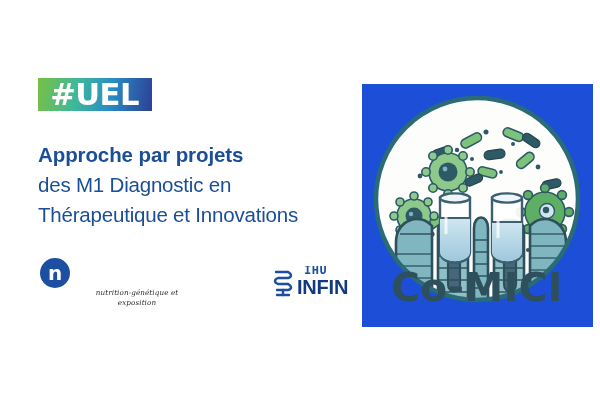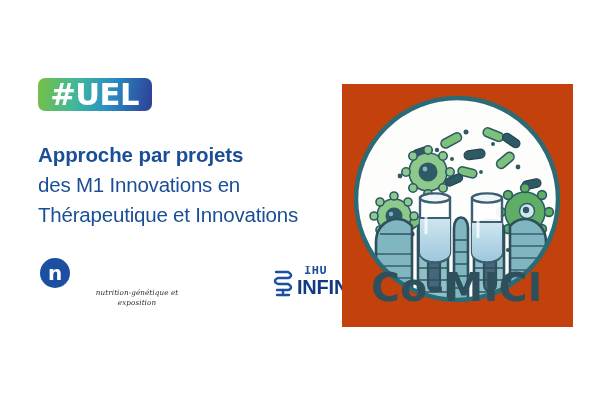--- a/index.html
+++ b/index.html
@@ -36,21 +36,20 @@
     position: absolute;
     left: 38px;
     top: 78px;
     width: 114px;
     height: 33px;
     background: linear-gradient(100deg, #79c043 0%, #3fb89b 34%, #2a8fc4 62%, #2d3f96 100%);
     display: flex;
     align-items: center;
     justify-content: center;
     overflow: hidden;
-    border-radius: 7px;
   }
   .uel-logo-text {
     color: #ffffff;
     font-family: "DejaVu Sans", sans-serif;
     font-weight: bold;
     font-size: 30px;
     letter-spacing: -0.5px;
     line-height: 1;
     transform: scaleX(1.02);
     white-space: nowrap;
@@ -174,25 +173,25 @@
     font-weight: bold;
     font-size: 20px;
     letter-spacing: -0.2px;
     line-height: 22px;
     white-space: nowrap;
   }
 
   
   .comici-panel {
     position: absolute;
-    left: 342px;
+    left: 362px;
     top: 84px;
     width: 231px;
     height: 243px;
-    background: #c2410c;
+    background: #1d4ed8;
     overflow: hidden;
   }
   .comici-svg {
     position: absolute;
     left: 0;
     top: 0;
     width: 231px;
     height: 243px;
   }
 </style>
@@ -202,21 +201,21 @@
 <div id="slide">
 
   <div class="left-col">
 
     <div class="uel-logo">
       <span class="uel-logo-text">#UEL</span>
     </div>
 
     <div class="title-block">
       <div class="title-line bold">Approche par projets</div>
-      <div class="title-line reg">des M1 Innovations en</div>
+      <div class="title-line reg">des M1 Diagnostic en</div>
       <div class="title-line reg">Thérapeutique et Innovations</div>
     </div>
 
     <div class="ngere-logo">
       <div class="ngere-top">
         <div class="ngere-circle">
           <span class="ngere-circle-letter">n</span>
         </div>
       </div>
       <div class="ngere-tag">

